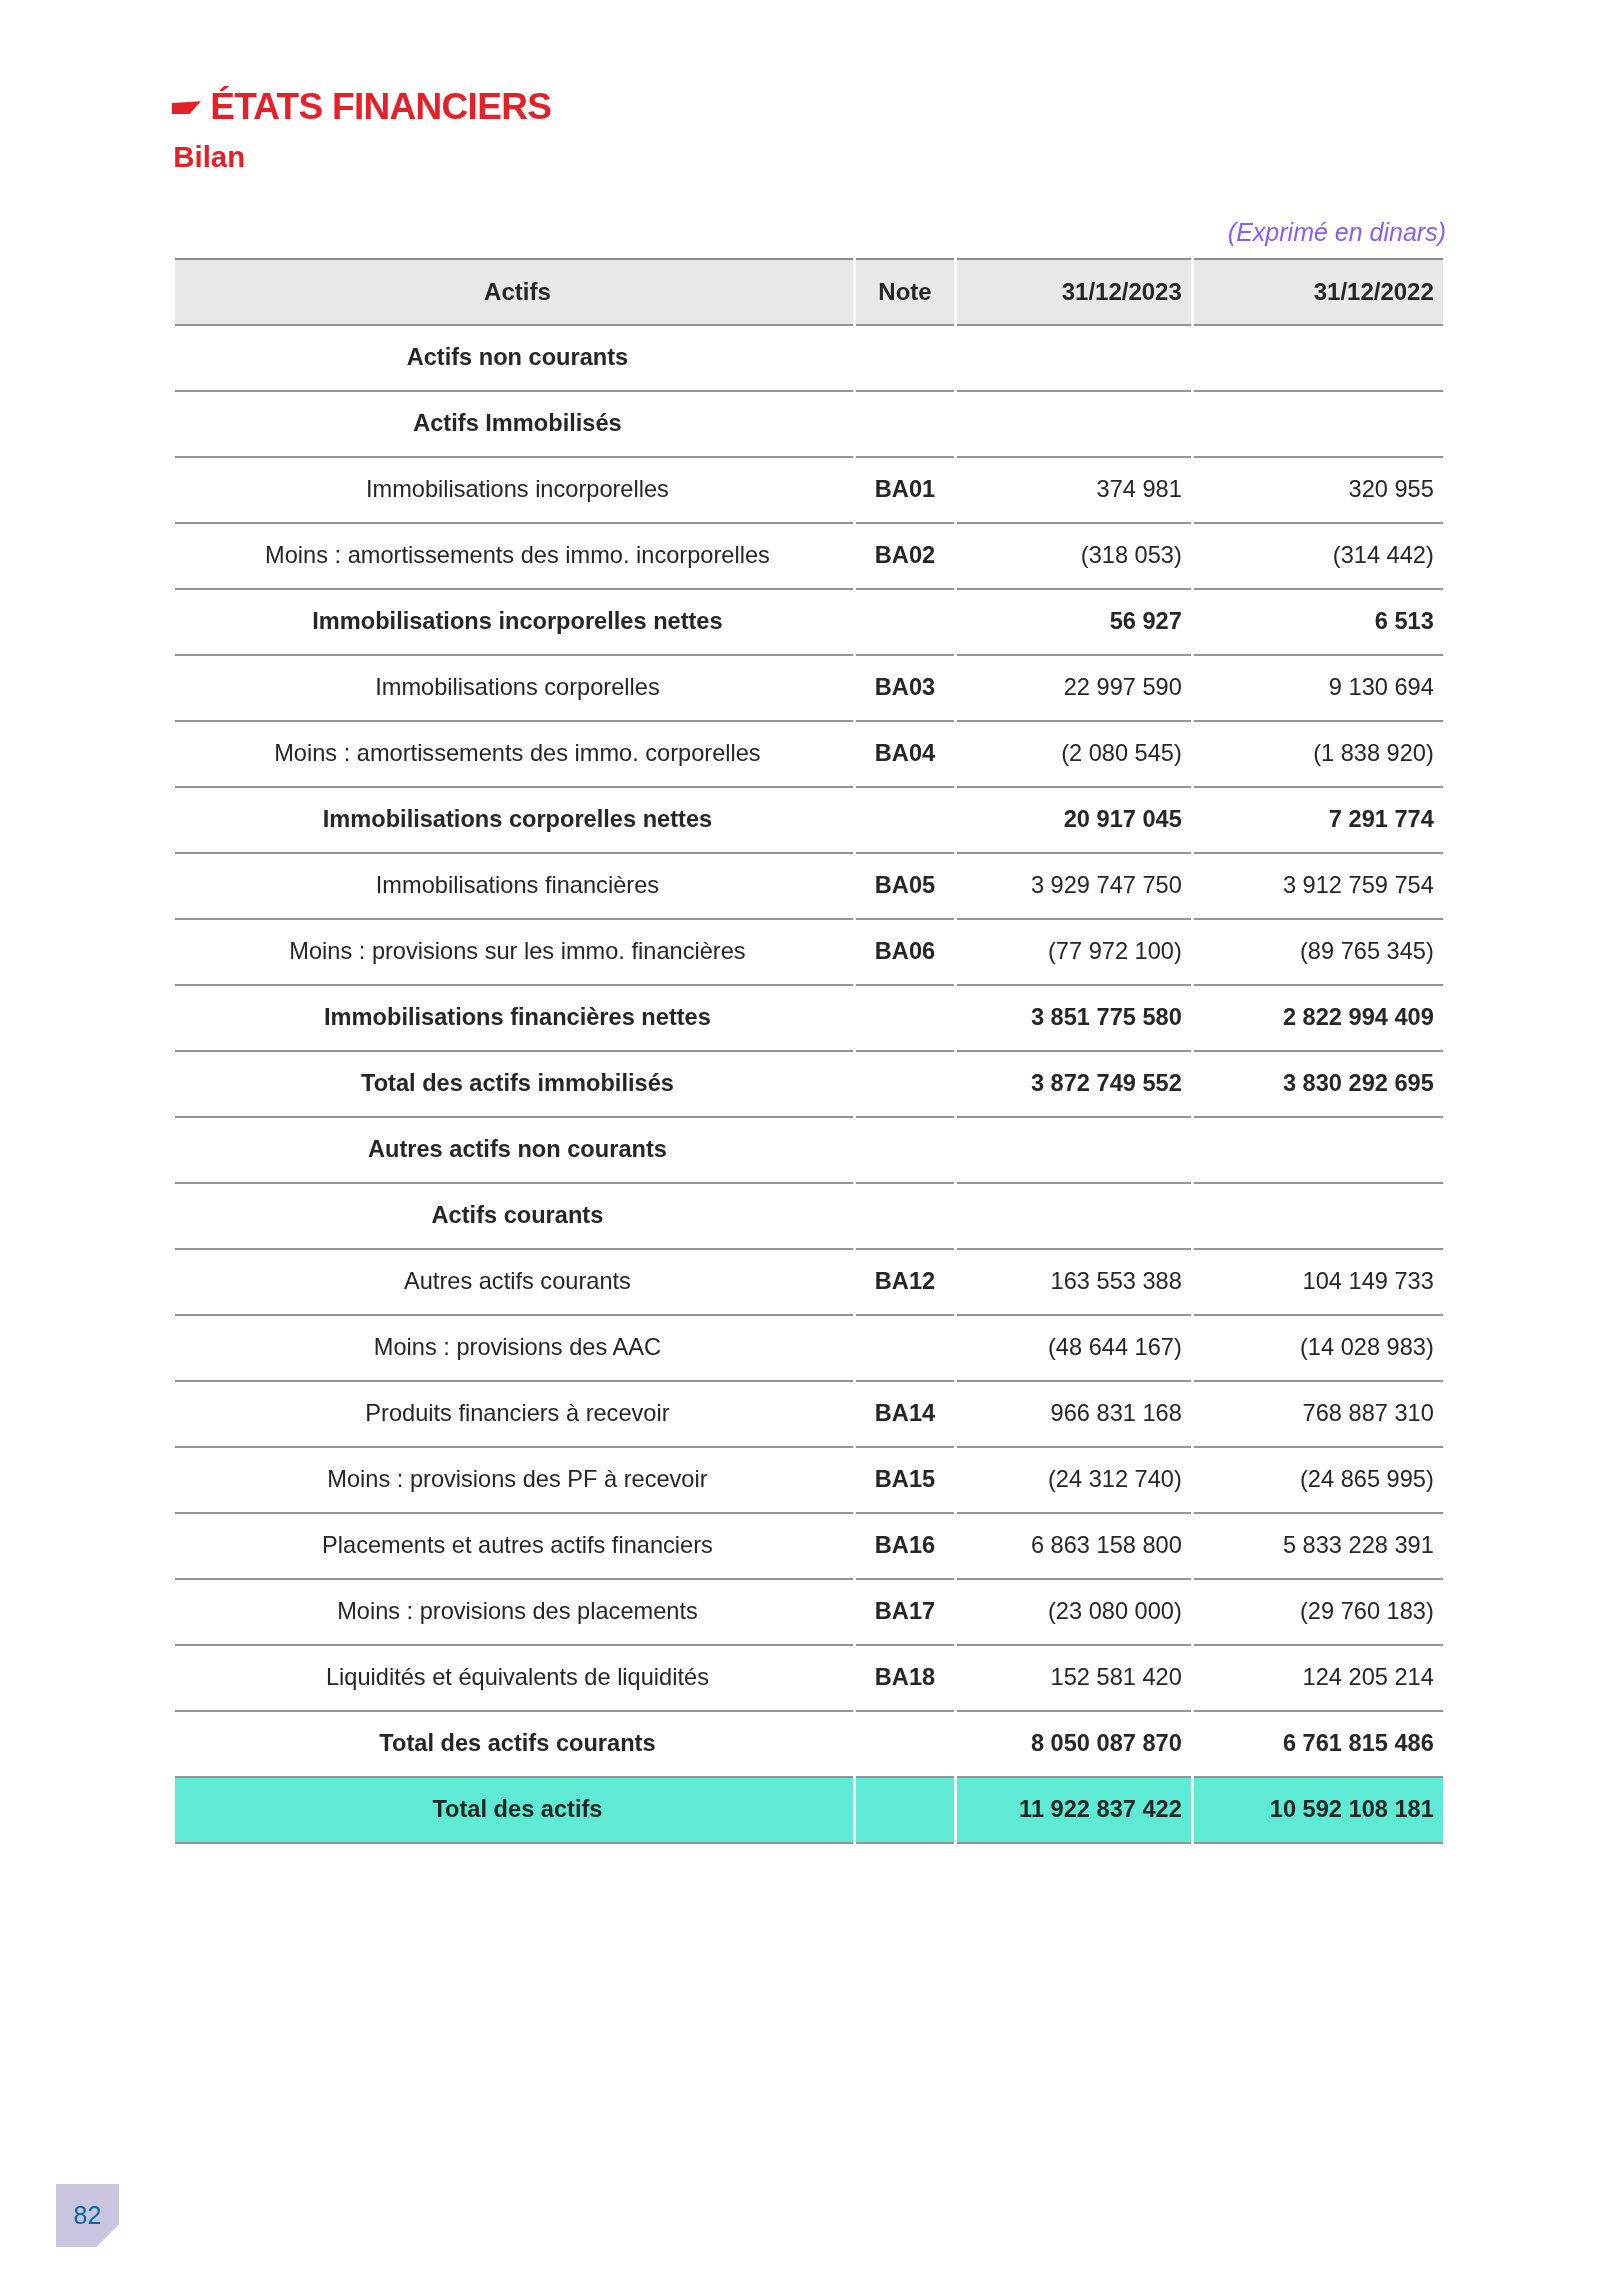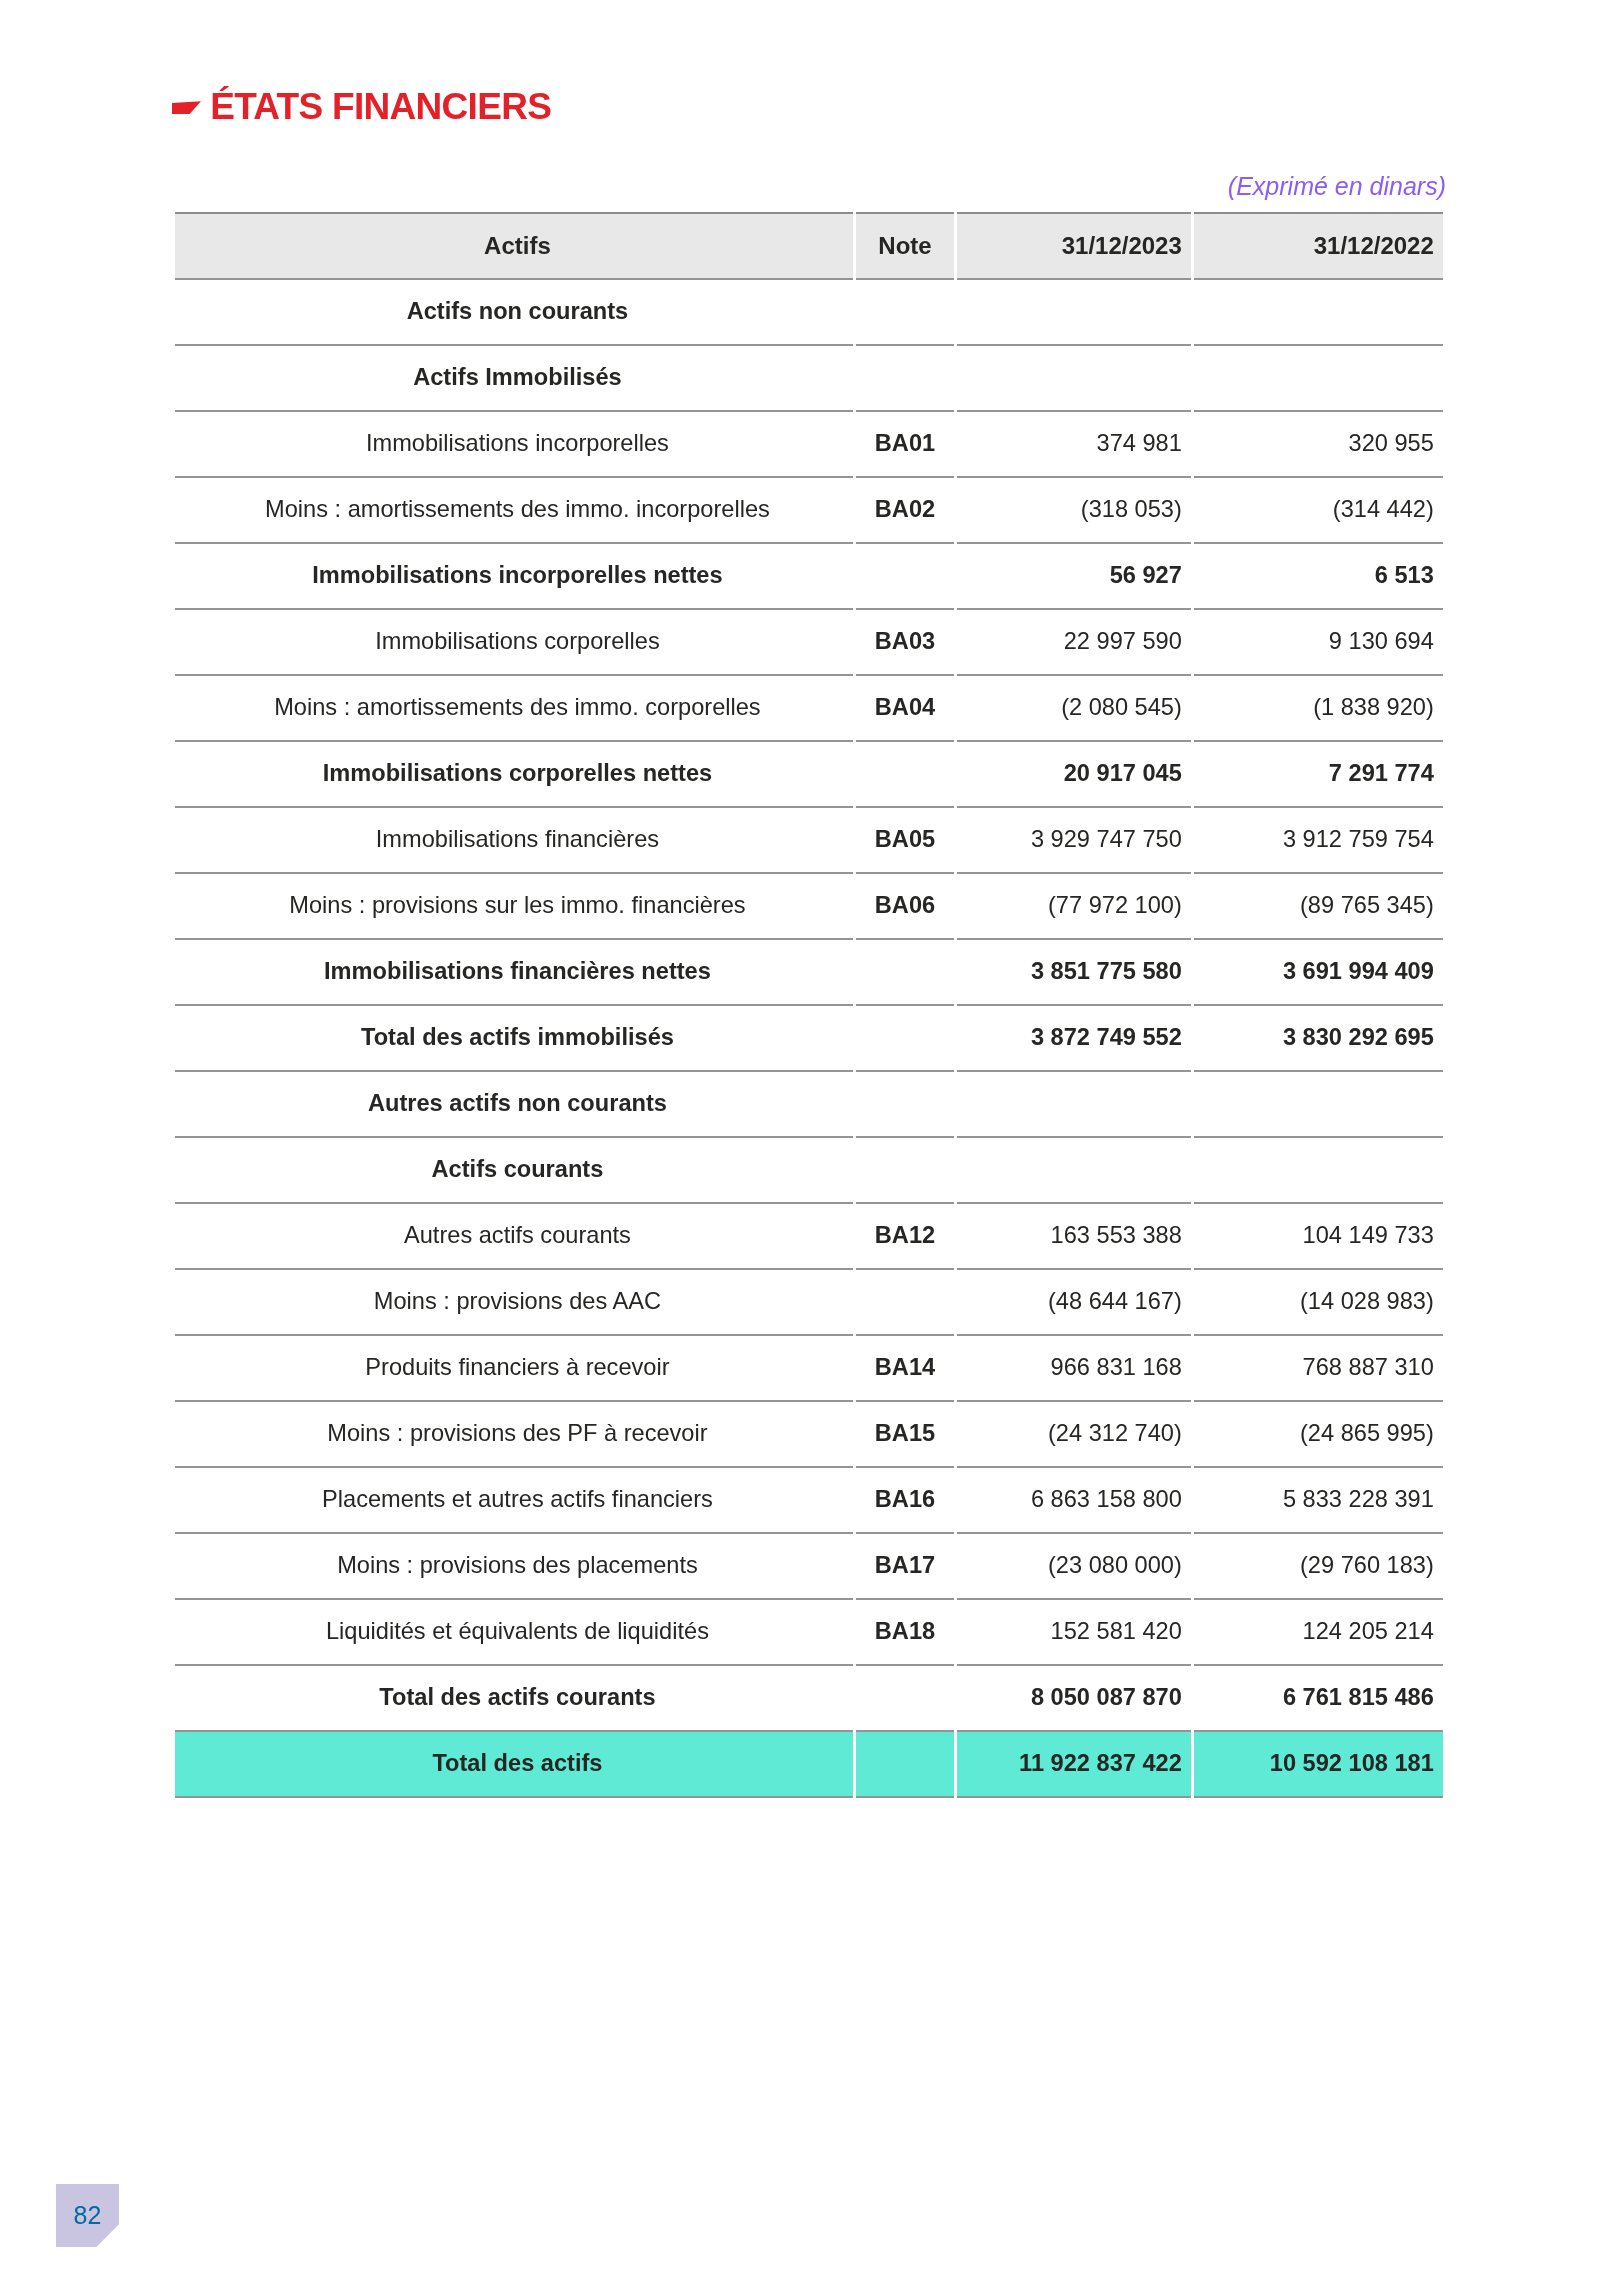--- a/index.html
+++ b/index.html
@@ -105,20 +105,21 @@
 </head>
 <body>
 
 <div class="content">
 
   <div class="title-row">
     <span class="flag-icon"></span>
     <h1 class="main-title">ÉTATS FINANCIERS</h1>
   </div>
 
+  <h2 class="subtitle">Bilan</h2>
 
   <div class="currency-note">(Exprimé en dinars)</div>
 
   <table class="balance">
     <colgroup>
       <col class="c-label">
         <col class="c-note">
         <col class="c-v2023">
         <col class="c-v2022">
     </colgroup>
@@ -188,21 +189,21 @@
         <tr>
     <td class="cell-label">Moins : provisions sur les immo. financières</td>
     <td class="cell-note">BA06</td>
     <td class="cell-num">(77 972 100)</td>
     <td class="cell-num">(89 765 345)</td>
   </tr>
         <tr class="row-bold">
     <td class="cell-label">Immobilisations financières nettes</td>
     <td class="cell-note"></td>
     <td class="cell-num">3 851 775 580</td>
-    <td class="cell-num">3 691 994 409</td>
+    <td class="cell-num">2 822 994 409</td>
   </tr>
         <tr class="row-bold">
     <td class="cell-label">Total des actifs immobilisés</td>
     <td class="cell-note"></td>
     <td class="cell-num">3 872 749 552</td>
     <td class="cell-num">3 830 292 695</td>
   </tr>
         <tr class="row-bold">
     <td class="cell-label">Autres actifs non courants</td>
     <td class="cell-note"></td>

